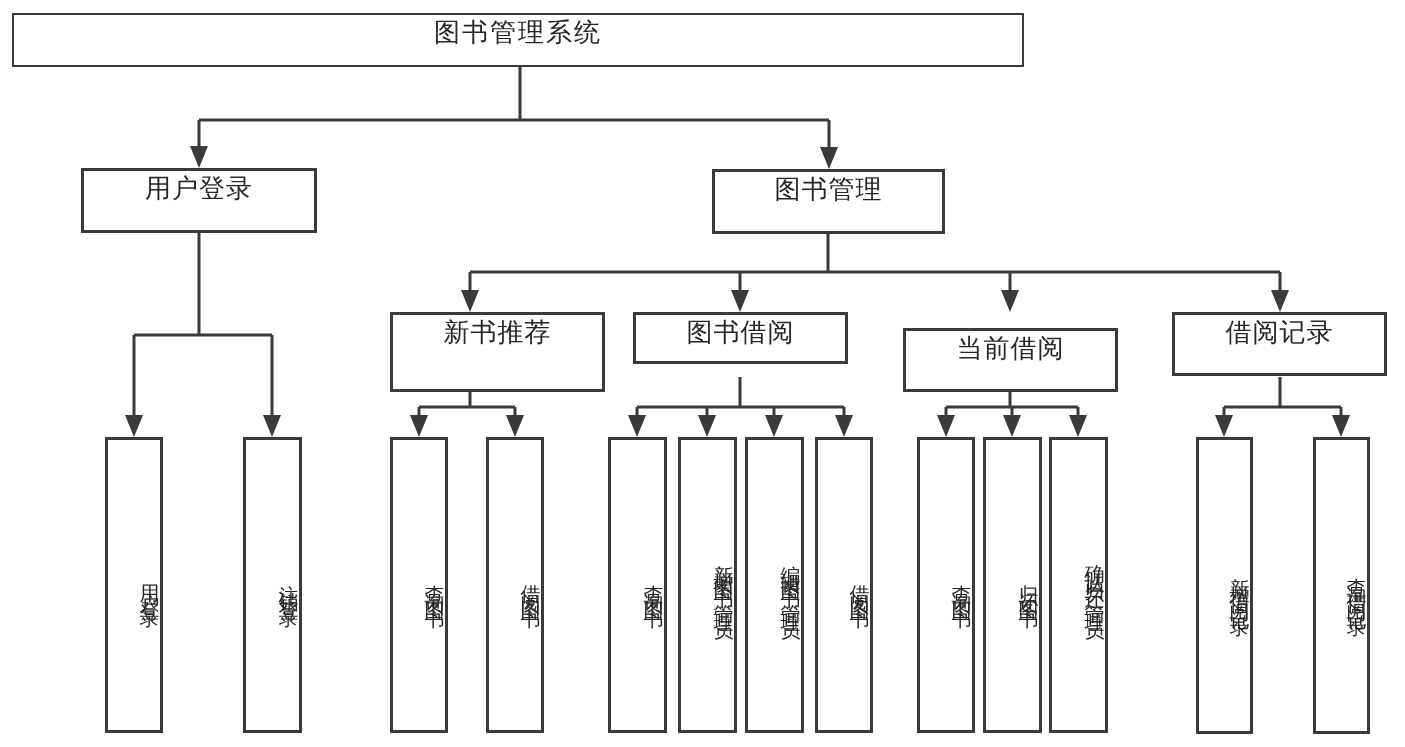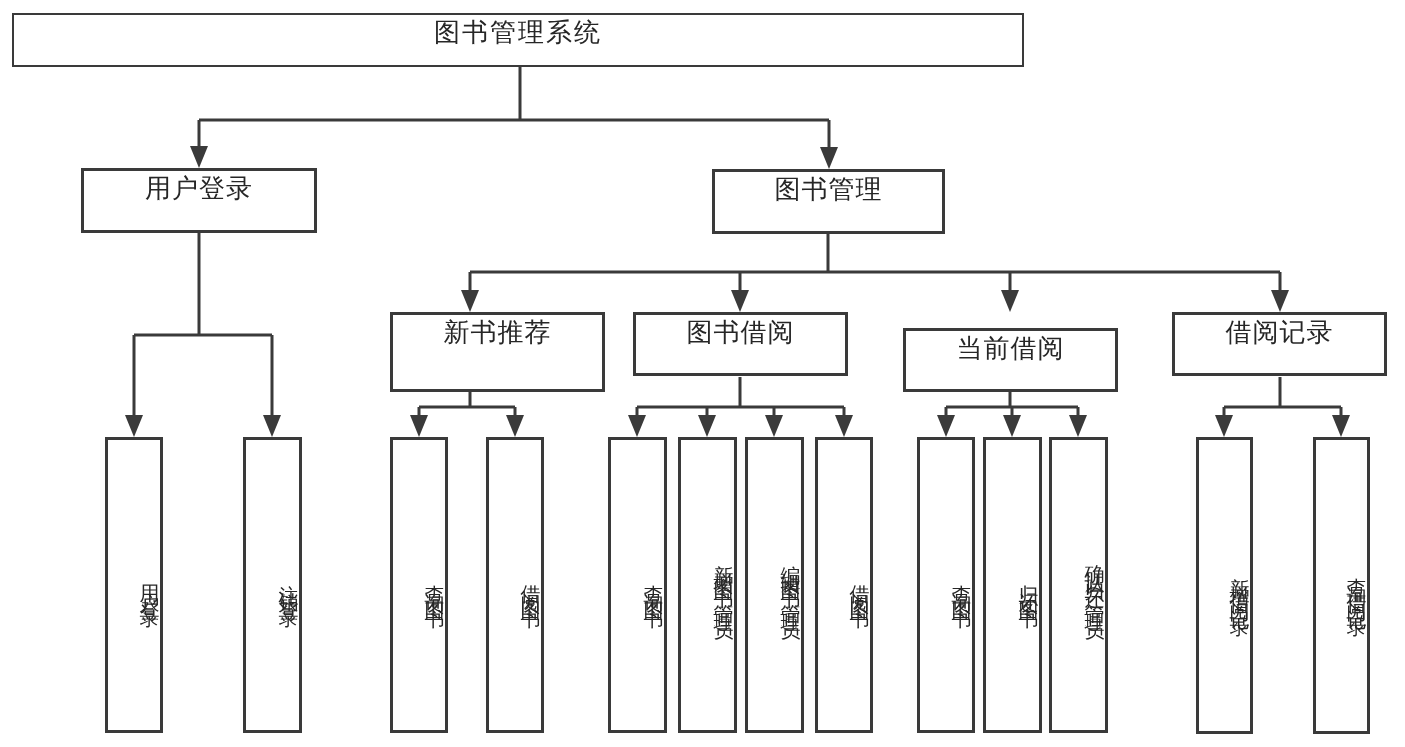--- a/index.html
+++ b/index.html
@@ -86,21 +86,21 @@
   <div class="box vbox" style="left:105px;top:437px;width:58px;height:296px;">
     <span class="lbl">用户登录</span>
   </div>
   <div class="box vbox" style="left:243px;top:437px;width:59px;height:296px;">
     <span class="lbl">注销登录</span>
   </div>
 
   <div class="box hbox" style="left:362px;top:312px;width:215px;height:80px;margin-left:28px;">
     <span class="lbl">新书推荐</span>
   </div>
-  <div class="box hbox" style="left:633px;top:312px;width:215px;height:64px;">
+  <div class="box hbox" style="left:633px;top:312px;width:215px;height:52px;">
     <span class="lbl">图书借阅</span>
   </div>
   <div class="box hbox" style="left:903px;top:328px;width:215px;height:64px;">
     <span class="lbl">当前借阅</span>
   </div>
   <div class="box hbox" style="left:1172px;top:312px;width:215px;height:64px;">
     <span class="lbl">借阅记录</span>
   </div>
 
   <div class="box vbox" style="left:390px;top:437px;width:58px;height:296px;">

